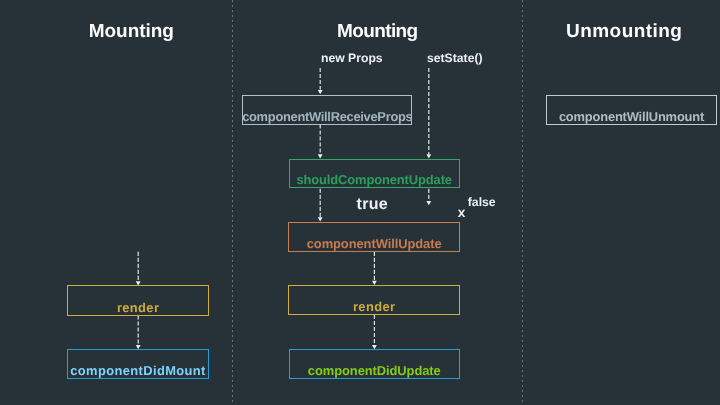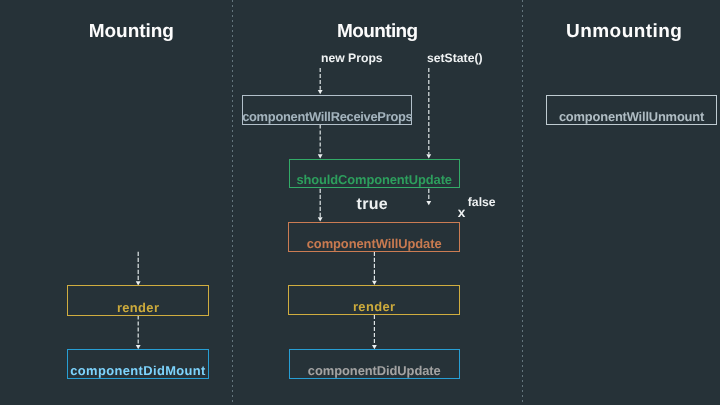--- a/index.html
+++ b/index.html
@@ -87,20 +87,20 @@
   </div>
   <div class="box" style="left:288.4px;top:221.6px;width:171.5px;height:30.0px;border-color:#cb7c53;color:#c87a50;letter-spacing:-0.06px">
     <span>componentWillUpdate</span>
   </div>
   <div class="box" style="left:288.6px;top:158.7px;width:171.2px;height:29.4px;border-color:#33ab68;color:#2d9e5d;letter-spacing:-0.1px">
     <span>shouldComponentUpdate</span>
   </div>
   <div class="box" style="left:288.4px;top:284.8px;width:171.5px;height:30.1px;border-color:#d0ad3f;color:#cdab3c;letter-spacing:0.38px">
     <span>render</span>
   </div>
-  <div class="box" style="left:288.7px;top:349.1px;width:171.2px;height:30.0px;border-color:#279ed4;color:#a3a3a3;letter-spacing:-0.06px">
+  <div class="box" style="left:288.7px;top:349.1px;width:171.2px;height:30.0px;border-color:#279ed4;color:#84cc16;letter-spacing:-0.06px">
     <span>componentDidUpdate</span>
   </div>
 
   <div class="box" style="left:546px;top:94.6px;width:171.0px;height:30.0px;border-color:#bfcbd1;color:#afbcc3;letter-spacing:-0.18px">
     <span>componentWillUnmount</span>
   </div>
 </div>
 
 </body></html>

